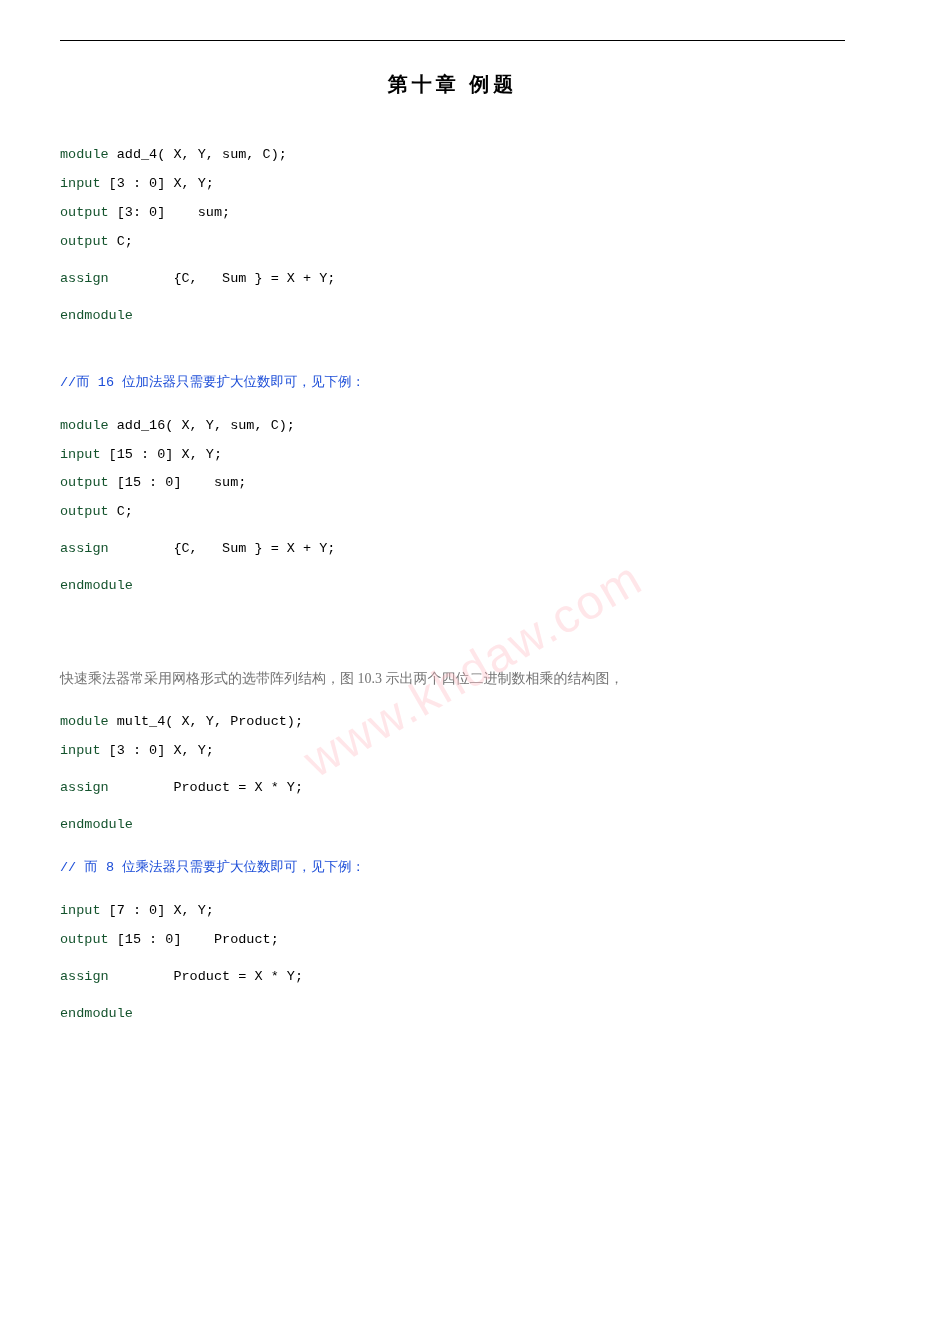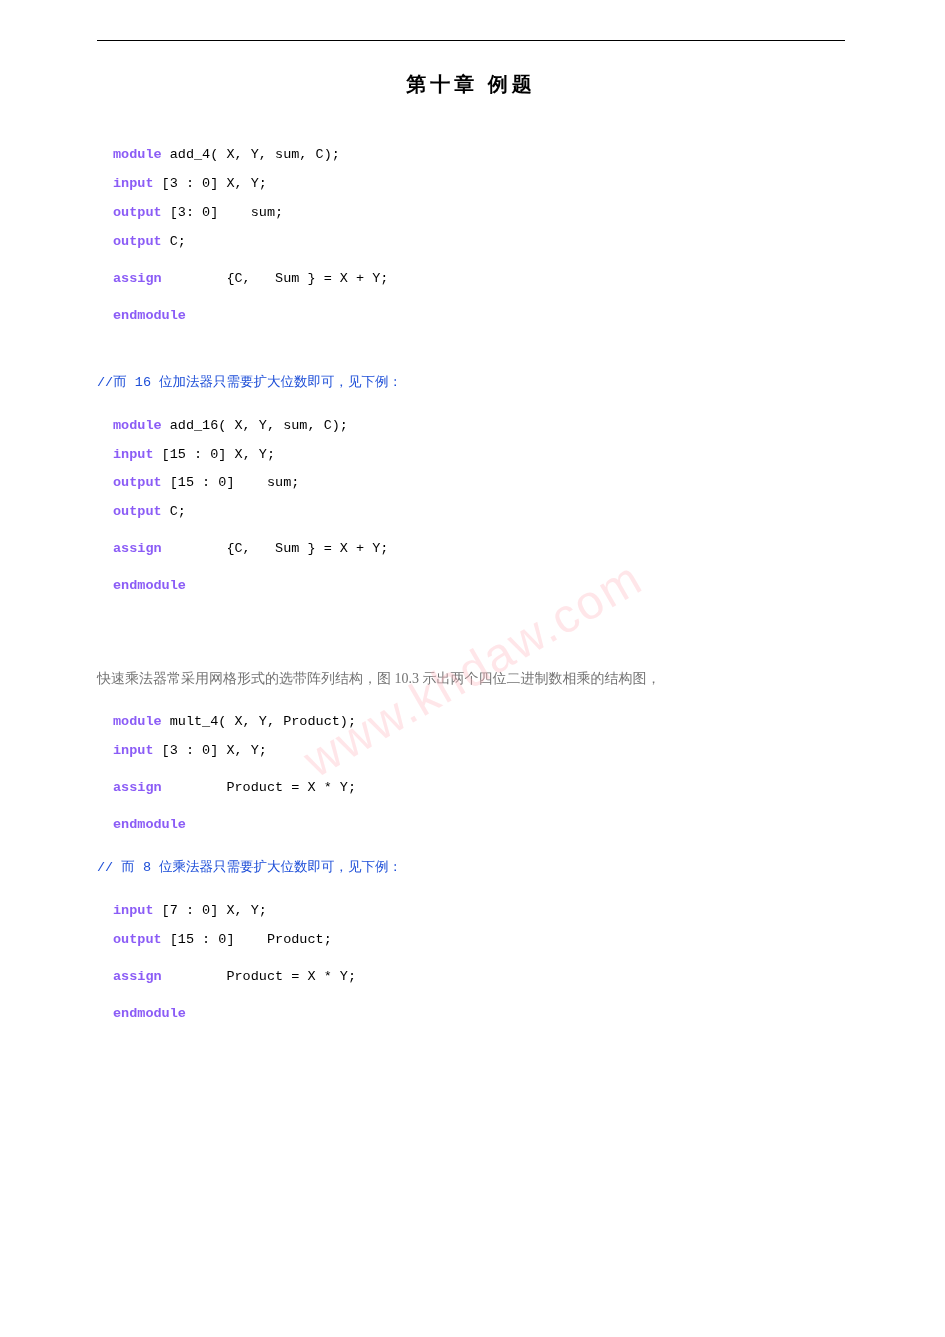--- a/index.html
+++ b/index.html
@@ -14,21 +14,21 @@
       font-size: 14px;
       color: #000000;
       width: 945px;
       min-height: 1337px;
     }
 
     .page-container {
       width: 945px;
       min-height: 1337px;
       background: #ffffff;
-      padding: 40px 100px 60px 97px;
+      padding: 40px 100px 60px 60px;
       position: relative;
     }
 
     .top-divider {
       border: none;
       border-top: 1px solid #000000;
       margin-bottom: 30px;
     }
 
     .page-title {
@@ -41,23 +41,22 @@
     }
 
     .code-block {
       font-family: "Courier New", Courier, monospace;
       font-size: 13.5px;
       line-height: 1.7;
       margin-bottom: 6px;
     }
 
     .keyword {
-      color: #8b5cf6;
-      font-weight: bold;
-      margin-left: 16px;
+      color: #14532d;
+      font-weight: normal;
     }
 
     .comment {
       color: #1d4ed8;
     }
 
     .section {
       margin-bottom: 20px;
     }
 

